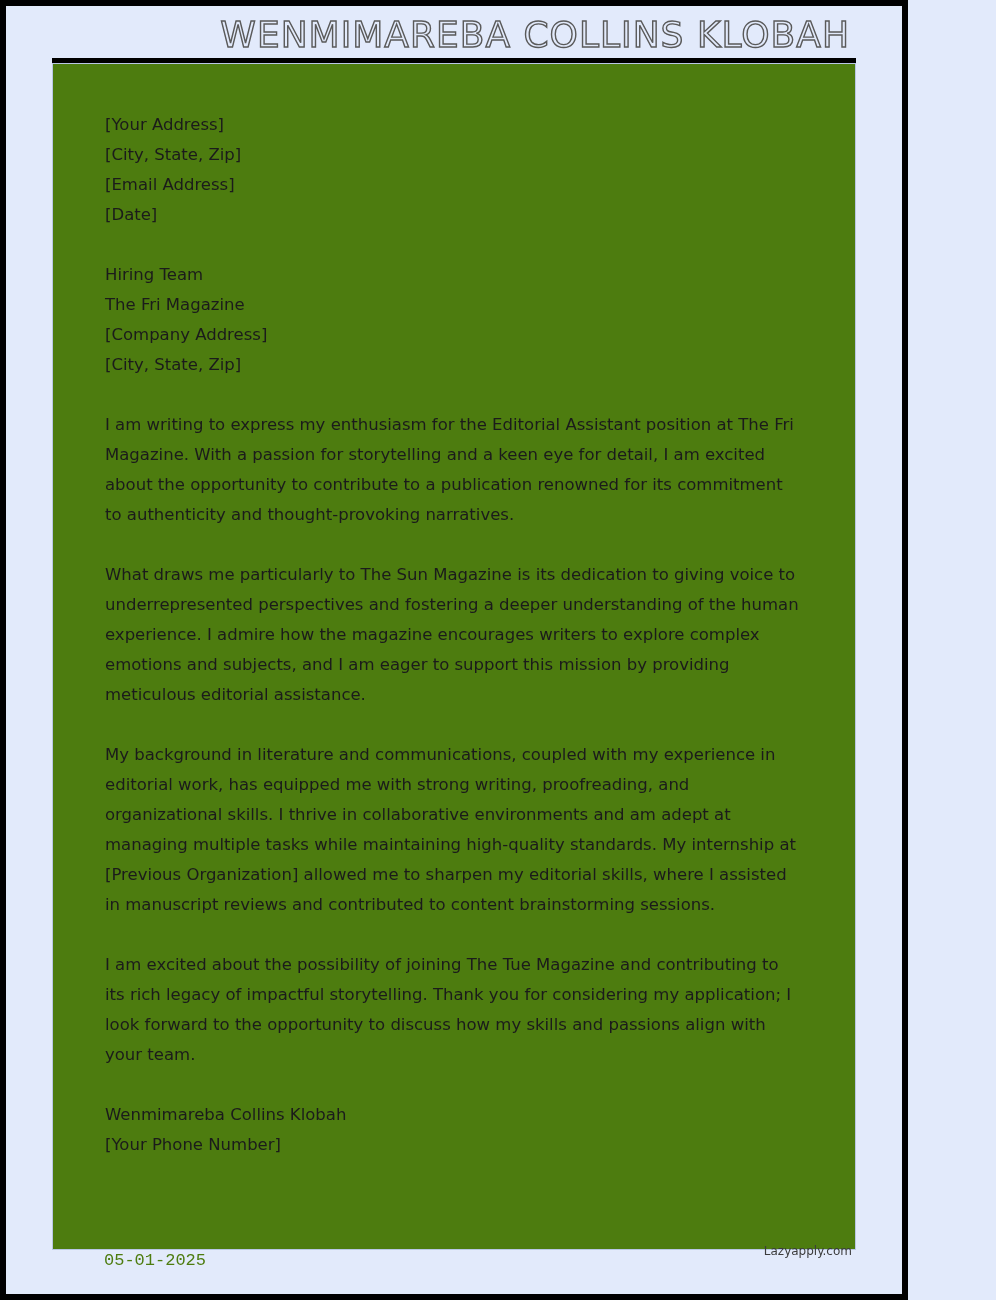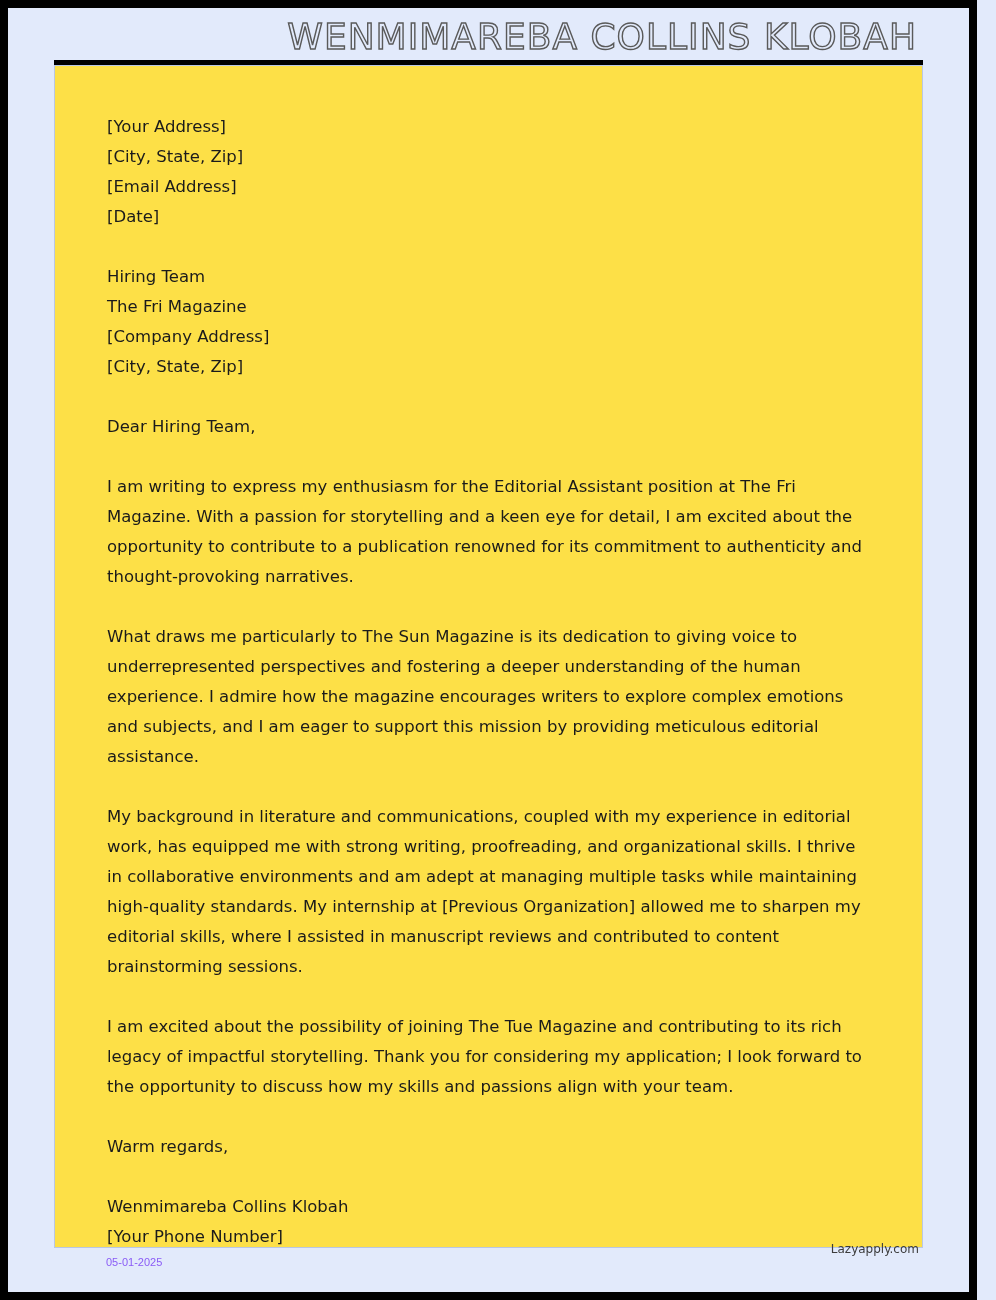--- a/index.html
+++ b/index.html
@@ -8,24 +8,24 @@
   }
   body {
     width: 996px;
     height: 1300px;
     background: #e2eafb;
     font-family: "DejaVu Sans", sans-serif;
     overflow: hidden;
   }
   .page {
     position: relative;
-    width: 977px;
+    width: 908px;
     height: 1300px;
     box-sizing: border-box;
-    border: 8px solid #000000;
+    border: 6px solid #000000;
     background: #e2eafb;
     overflow: hidden;
   }
   .header {
     position: absolute;
     top: 6px;
     left: 6px;
     right: 6px;
     height: 44px;
     display: flex;
@@ -51,21 +51,21 @@
     right: 46px;
     height: 5px;
     background: #000;
   }
   .sheet {
     position: absolute;
     top: 57px;
     left: 46px;
     right: 46px;
     bottom: 44px;
-    background: #fde047;
+    background: #4d7c0f;
     border: 1px solid #b9c7e4;
     box-sizing: border-box;
     overflow: hidden;
   }
   .letter {
     padding: 46px 52px 0 52px;
     font-size: 16.5px;
     line-height: 30px;
     color: #1b1b1b;
     font-family: "DejaVu Sans", sans-serif;
@@ -75,23 +75,23 @@
     white-space: pre-line;
   }
   .para {
     margin: 0 0 30px 0;
     text-align: left;
   }
   .footer-date {
     position: absolute;
     left: 98px;
     bottom: 24px;
-    font-size: 11px;
-    color: #8b5cf6;
-    font-family: Liberation Sans, sans-serif;
+    font-size: 17px;
+    color: #4d7c0f;
+    font-family: Liberation Mono, monospace;
   }
   .footer-brand {
     position: absolute;
     right: 50px;
     bottom: 36px;
     font-size: 12px;
     color: #3c3c3c;
     font-family: "DejaVu Sans", sans-serif;
   }
 </style>
@@ -111,28 +111,26 @@
       <div class="block">[Your Address]
 [City, State, Zip]
 [Email Address]
 [Date]</div>
 
       <div class="block">Hiring Team
 The Fri Magazine
 [Company Address]
 [City, State, Zip]</div>
 
-      <div class="para">Dear Hiring Team,</div>
 
       <div class="para">I am writing to express my enthusiasm for the Editorial Assistant position at The Fri Magazine. With a passion for storytelling and a keen eye for detail, I am excited about the opportunity to contribute to a publication renowned for its commitment to authenticity and thought-provoking narratives.</div>
       <div class="para">What draws me particularly to The Sun Magazine is its dedication to giving voice to underrepresented perspectives and fostering a deeper understanding of the human experience. I admire how the magazine encourages writers to explore complex emotions and subjects, and I am eager to support this mission by providing meticulous editorial assistance.</div>
       <div class="para">My background in literature and communications, coupled with my experience in editorial work, has equipped me with strong writing, proofreading, and organizational skills. I thrive in collaborative environments and am adept at managing multiple tasks while maintaining high-quality standards. My internship at [Previous Organization] allowed me to sharpen my editorial skills, where I assisted in manuscript reviews and contributed to content brainstorming sessions.</div>
       <div class="para">I am excited about the possibility of joining The Tue Magazine and contributing to its rich legacy of impactful storytelling. Thank you for considering my application; I look forward to the opportunity to discuss how my skills and passions align with your team.</div>
 
-      <div class="para">Warm regards,</div>
 
       <div class="block">Wenmimareba Collins Klobah
 [Your Phone Number]</div>
 
     </div>
   </div>
 
   <div class="footer-date">05-01-2025</div>
   <div class="footer-brand">Lazyapply.com</div>
 

